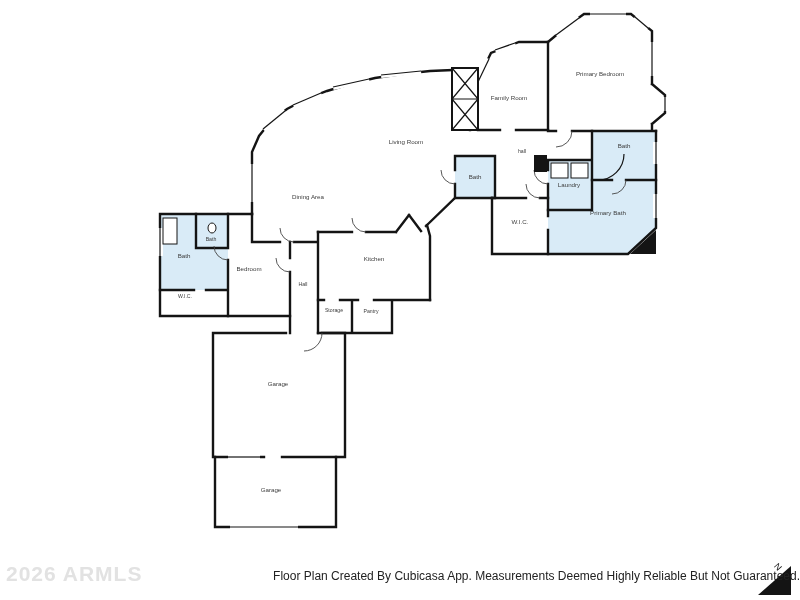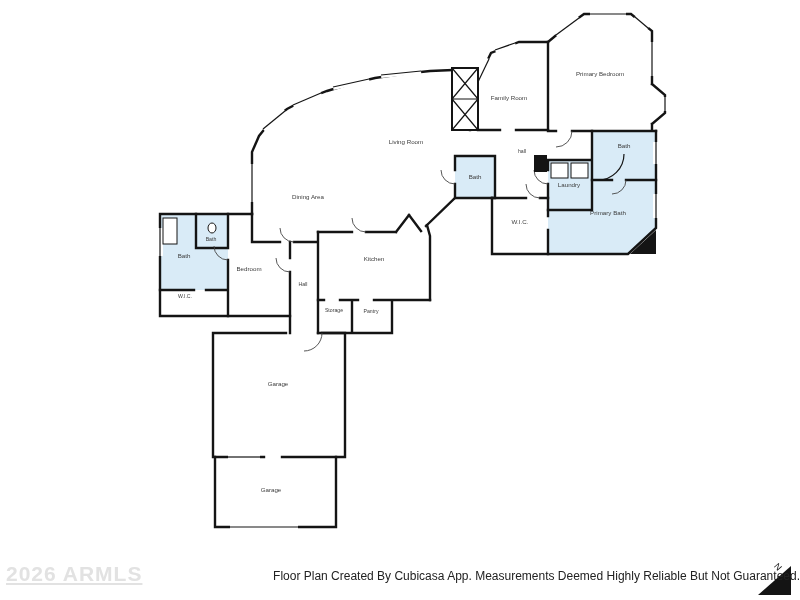--- a/index.html
+++ b/index.html
@@ -10,21 +10,21 @@
   .thinwall{stroke:#141414;stroke-width:1.2;fill:none;}
   .bathfill{fill:#d9ebf7;stroke:none;}
   .wo{stroke:#ffffff;stroke-width:6;}
   .wi{stroke:#141414;stroke-width:1.2;}
   .door{stroke:#444444;stroke-width:0.9;fill:none;}
   .fixture{stroke:#141414;stroke-width:1;fill:#ffffff;}
   .fixture-dark{fill:#141414;stroke:none;}
   .room-label{font-size:6.2px;fill:#3c3c3c;text-anchor:middle;}
   .room-label-sm{font-size:5.2px;fill:#3c3c3c;text-anchor:middle;}
   #watermark{position:absolute;left:6px;bottom:14px;font-size:21px;letter-spacing:1px;
-             color:#e2e2e2;font-weight:bold;text-decoration:underline;}
+             color:#e2e2e2;font-weight:bold;}
   #footer-disclaimer{position:absolute;left:0;right:0;bottom:17px;text-align:right;
              font-size:12px;color:#222222;}
   .north-label{font-size:9px;fill:#141414;text-anchor:middle;}
 </style>
 </head>
 <body>
 
 <div id="stage">
 
   <svg id="plan-svg" width="800" height="600" viewBox="0 0 800 600">

